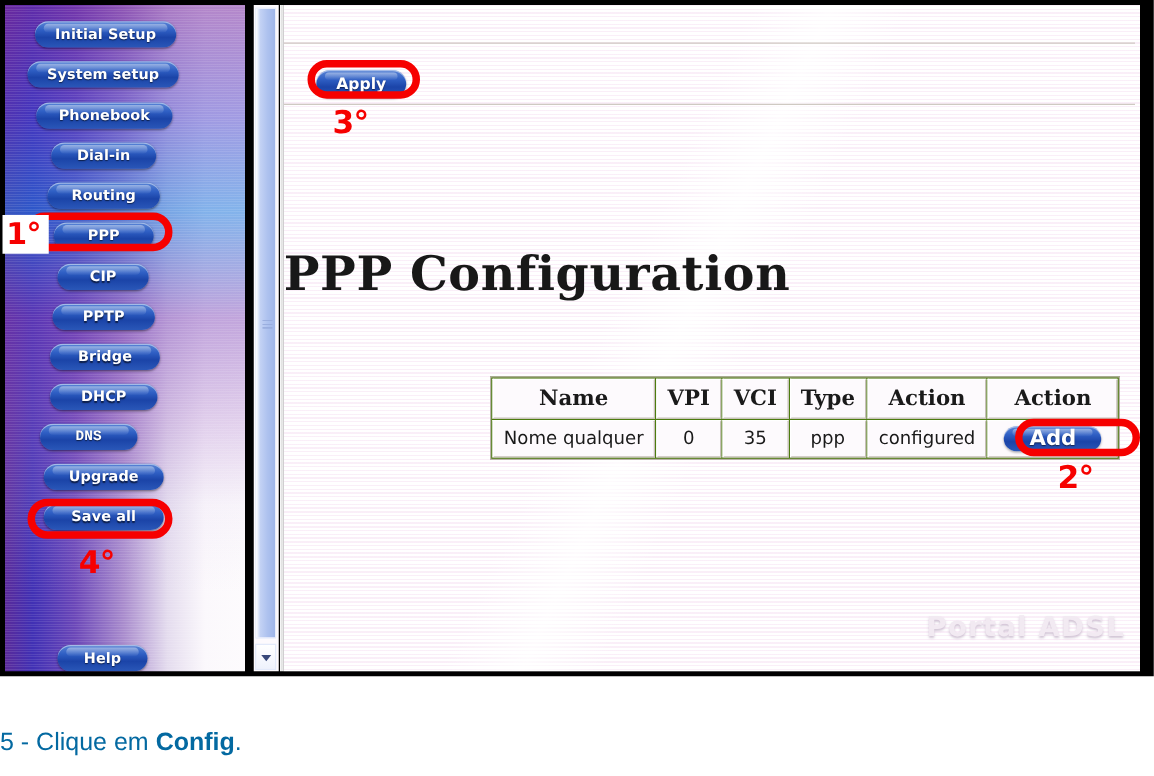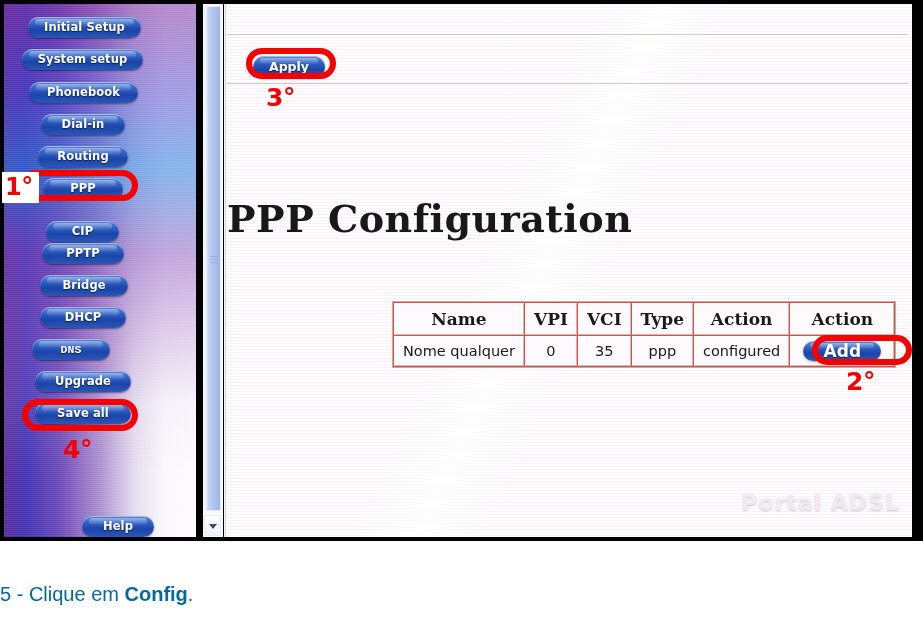--- a/index.html
+++ b/index.html
@@ -243,21 +243,21 @@
     letter-spacing: 0.5px;
   }
 
   
   #ppp-table {
     position: absolute;
     left: 165px;
     top: 297px;
     border-collapse: separate;
     border-spacing: 1px;
-    background: #ef4444;
+    background: #4d7c0f;
     border: 1px solid #b9b2aa;
     font-size: 15px;
   }
   #ppp-table th, #ppp-table td {
     background: #fdfafd;
     border: 1px solid;
     border-color: #ffffff #c6bfb8 #c6bfb8 #ffffff;
     padding: 2px 8px;
     text-align: center;
     color: #1a1a1a;
@@ -376,28 +376,28 @@
 
   <div id="sidebar">
     <div id="sidebar-texture"></div>
 
     <div class="nav-btn" style="left:24px; top:13px; width:113px;">Initial Setup</div>
     <div class="nav-btn" style="left:18px; top:45px; width:121px;">System setup</div>
     <div class="nav-btn" style="left:25px; top:78px; width:109px;text-align:center;">Phonebook</div>
     <div class="nav-btn" style="left:37px; top:110px; width:84px;">Dial-in</div>
     <div class="nav-btn" style="left:34px; top:142px; width:90px;">Routing</div>
     <div class="nav-btn" style="left:39px; top:174px; width:80px;">PPP</div>
-    <div class="nav-btn" style="left:42px; top:217px; width:73px;">CIP</div>
+    <div class="nav-btn" style="left:42px; top:207px; width:73px;">CIP</div>
     <div class="nav-btn" style="left:38px; top:239px; width:82px;">PPTP</div>
     <div class="nav-btn" style="left:36px; top:271px; width:88px;">Bridge</div>
     <div class="nav-btn" style="left:36px; top:303px; width:86px;">DHCP</div>
     <div class="nav-btn" style="left:28px; top:335px; width:78px;font-family:Liberation Mono, monospace;">DNS</div>
     <div class="nav-btn" style="left:31px; top:367px; width:96px;">Upgrade</div>
     <div class="nav-btn" style="left:31px; top:399px; width:96px;">Save all</div>
-    <div class="nav-btn" style="left:42px; top:512px; width:72px;margin-left:36px;">Help</div>
+    <div class="nav-btn" style="left:42px; top:512px; width:72px;">Help</div>
   </div>
 
   <div id="sidebar-scrollbar">
     <div id="sb-thumb">
       <div id="sb-grip"></div>
     </div>
     <div id="sb-down-btn">
       <div id="sb-down-arrow"></div>
     </div>
   </div>

